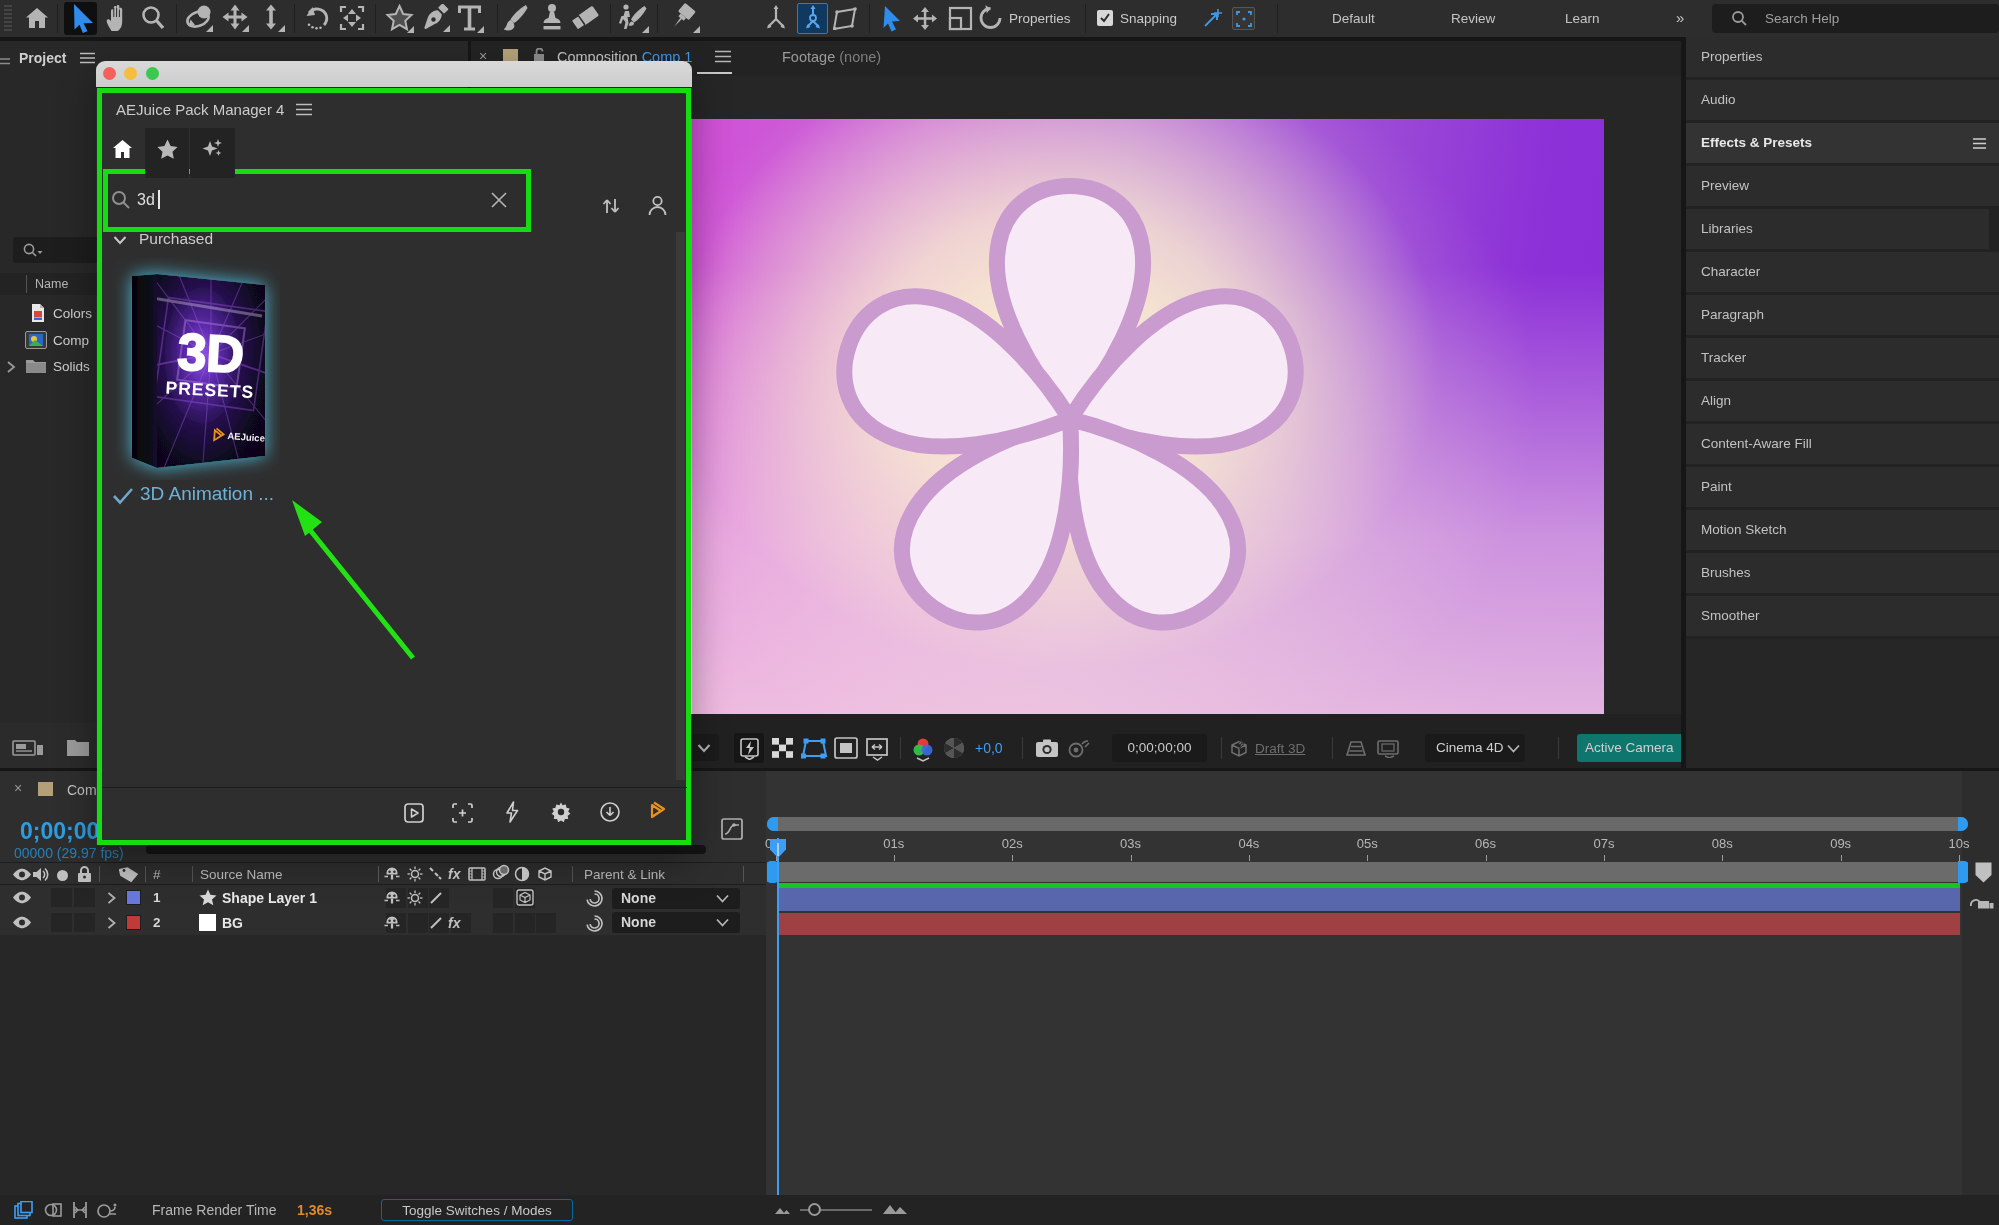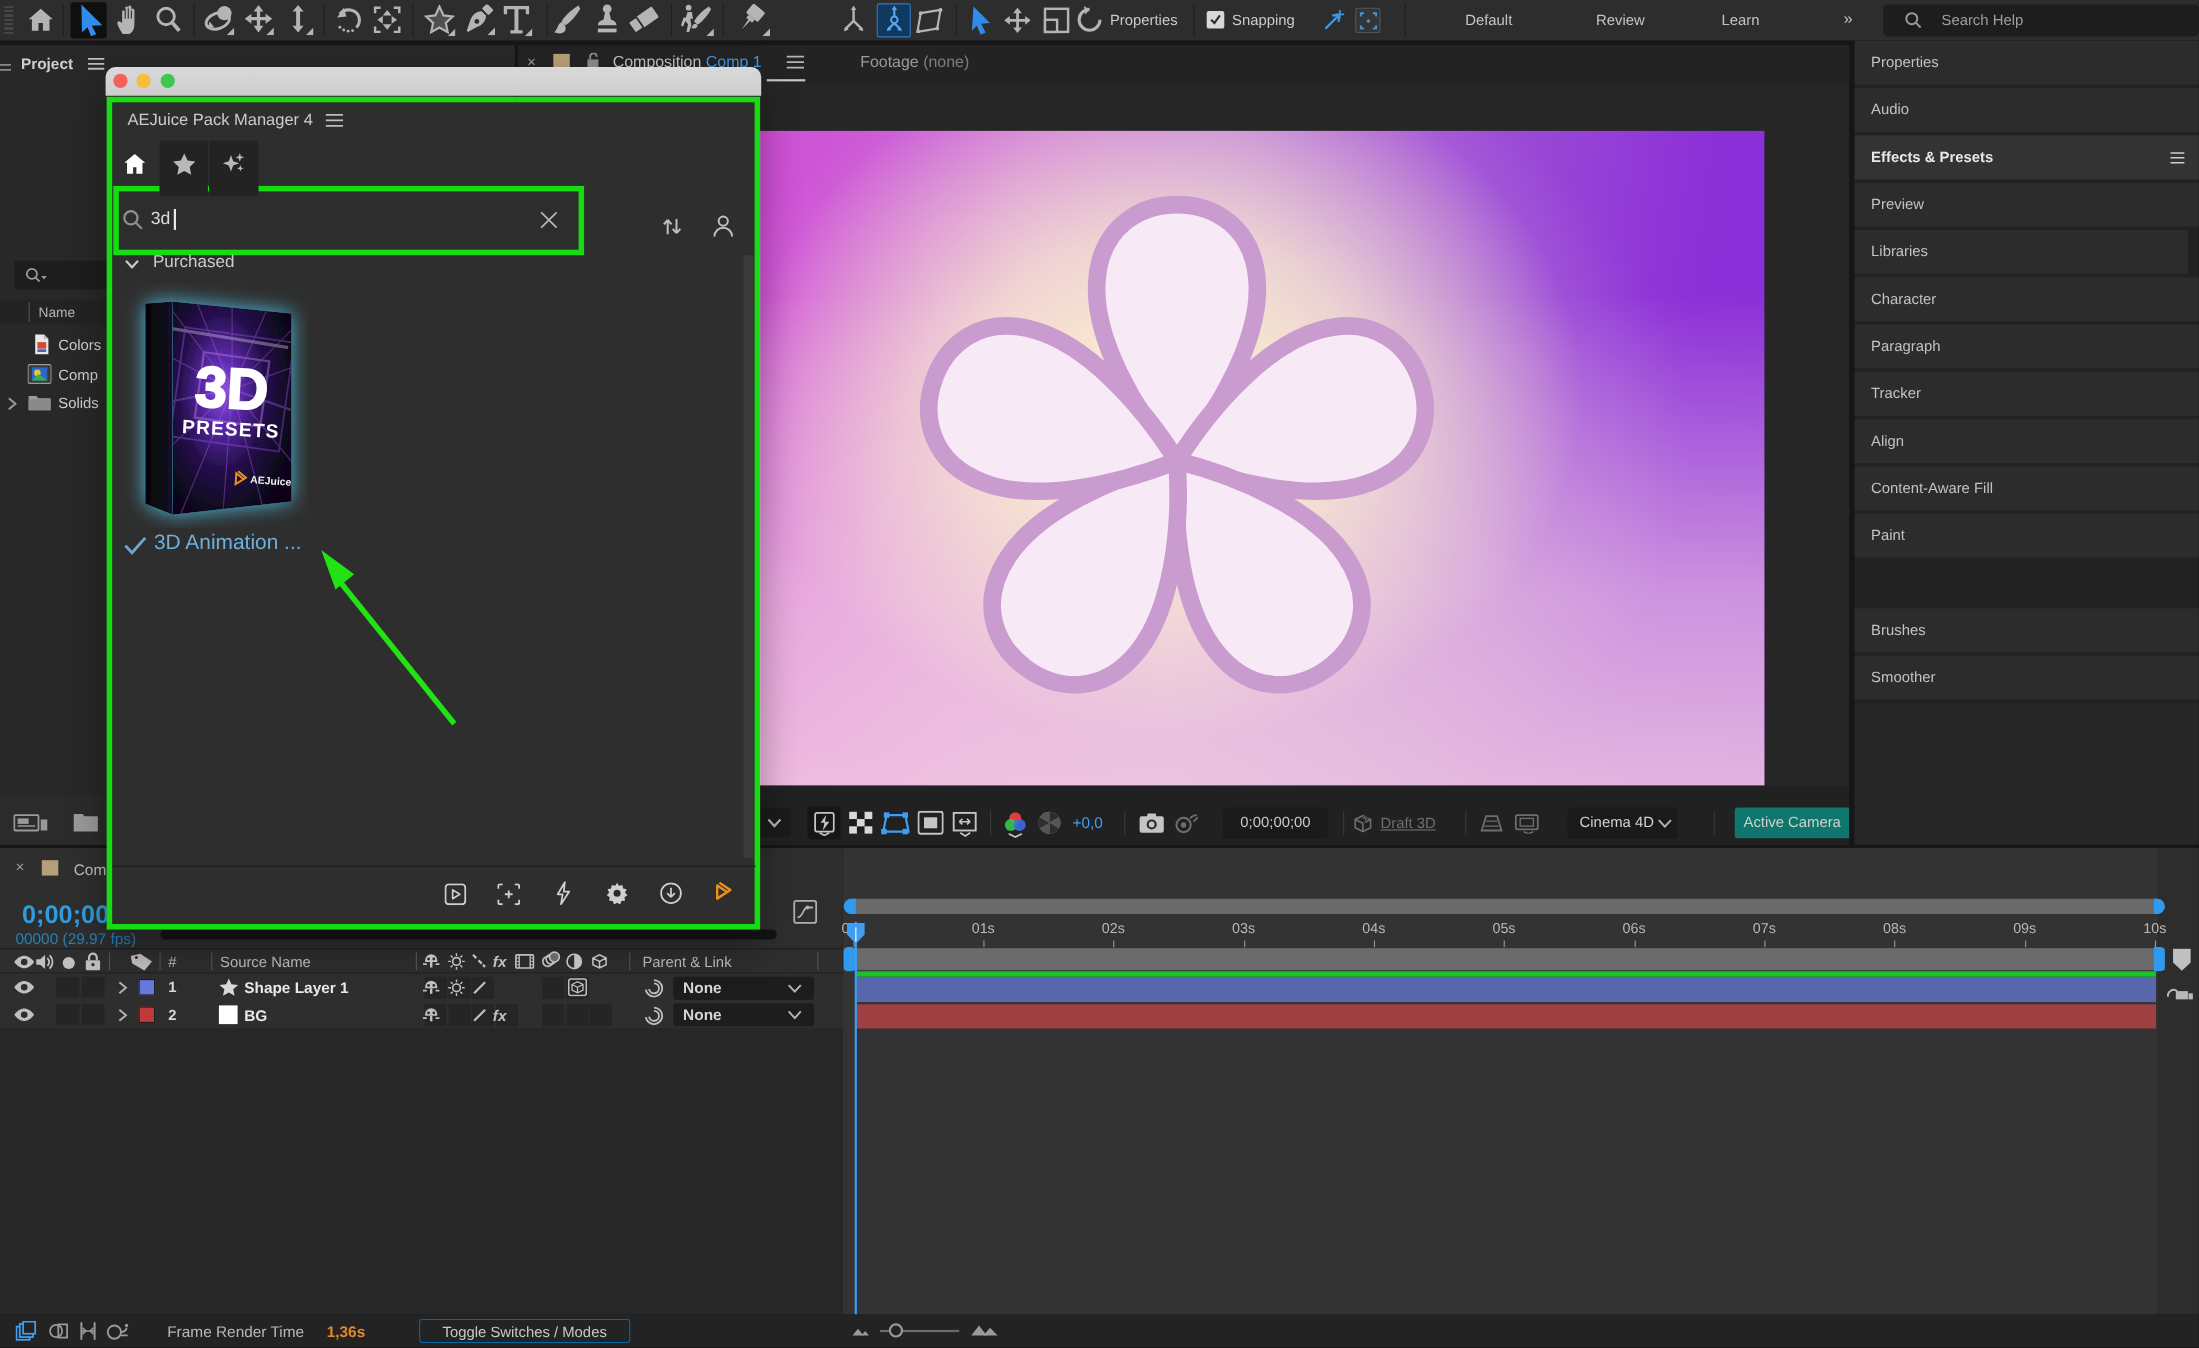--- a/index.html
+++ b/index.html
@@ -391,20 +391,21 @@
           <path d="M0 1 h13 M0 5.5 h13 M0 10 h13" stroke="#cfcfcf" stroke-width="1.4"></path>
         </svg></div>
       <div style="position:absolute;left:0;top:125px;width:313px;height:40px;background:#2c2c2c;color:#c2c2c2;font-size:13.5px;line-height:40px;padding-left:15px;">Preview</div>
       <div style="position:absolute;left:0;top:168px;width:303px;height:40px;background:#2c2c2c;color:#c2c2c2;font-size:13.5px;line-height:40px;padding-left:15px;">Libraries</div>
       <div style="position:absolute;left:0;top:211px;width:313px;height:40px;background:#2c2c2c;color:#c2c2c2;font-size:13.5px;line-height:40px;padding-left:15px;">Character</div>
       <div style="position:absolute;left:0;top:297px;width:313px;height:40px;background:#2c2c2c;color:#c2c2c2;font-size:13.5px;line-height:40px;padding-left:15px;">Tracker</div>
       <div style="position:absolute;left:0;top:254px;width:313px;height:40px;background:#2c2c2c;color:#c2c2c2;font-size:13.5px;line-height:40px;padding-left:15px;">Paragraph</div>
       <div style="position:absolute;left:0;top:340px;width:313px;height:40px;background:#2c2c2c;color:#c2c2c2;font-size:13.5px;line-height:40px;padding-left:15px;">Align</div>
       <div style="position:absolute;left:0;top:383px;width:313px;height:40px;background:#2c2c2c;color:#c2c2c2;font-size:13.5px;line-height:40px;padding-left:15px;">Content-Aware Fill</div>
       <div style="position:absolute;left:0;top:426px;width:313px;height:40px;background:#2c2c2c;color:#c2c2c2;font-size:13.5px;line-height:40px;padding-left:15px;">Paint</div>
+      <div style="position:absolute;left:0;top:469px;width:313px;height:40px;background:#2c2c2c;color:#c2c2c2;font-size:13.5px;line-height:40px;padding-left:15px;">Motion Sketch</div>
       <div style="position:absolute;left:0;top:512px;width:313px;height:40px;background:#2c2c2c;color:#c2c2c2;font-size:13.5px;line-height:40px;padding-left:15px;">Brushes</div>
       <div style="position:absolute;left:0;top:555px;width:313px;height:40px;background:#2c2c2c;color:#c2c2c2;font-size:13.5px;line-height:40px;padding-left:15px;">Smoother</div>
       <div style="position:absolute;left:0;top:598px;width:313px;height:129px;background:#262626;"></div>
     </div>
 
   <div class="abs" style="left:0;top:771px;width:766px;height:164px;background:#2e2e2e;"></div>
   <div class="abs" style="left:0;top:935px;width:766px;height:260px;background:#272727;"></div>
   <div class="abs" style="left:1962px;top:771px;width:37px;height:424px;background:#2d2d2d;"></div>
 
   <div class="abs txt" style="left:14px;top:780px;color:#9a9a9a;font-size:14px;">×</div>

